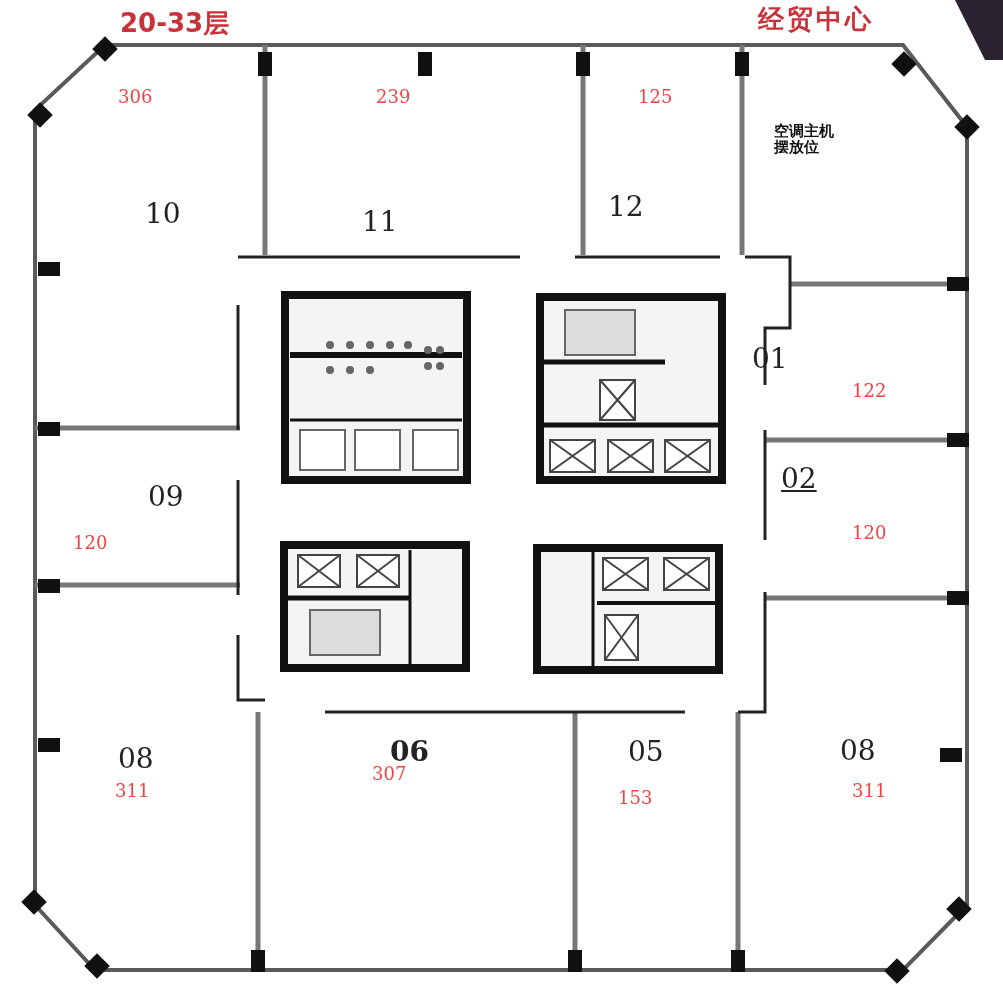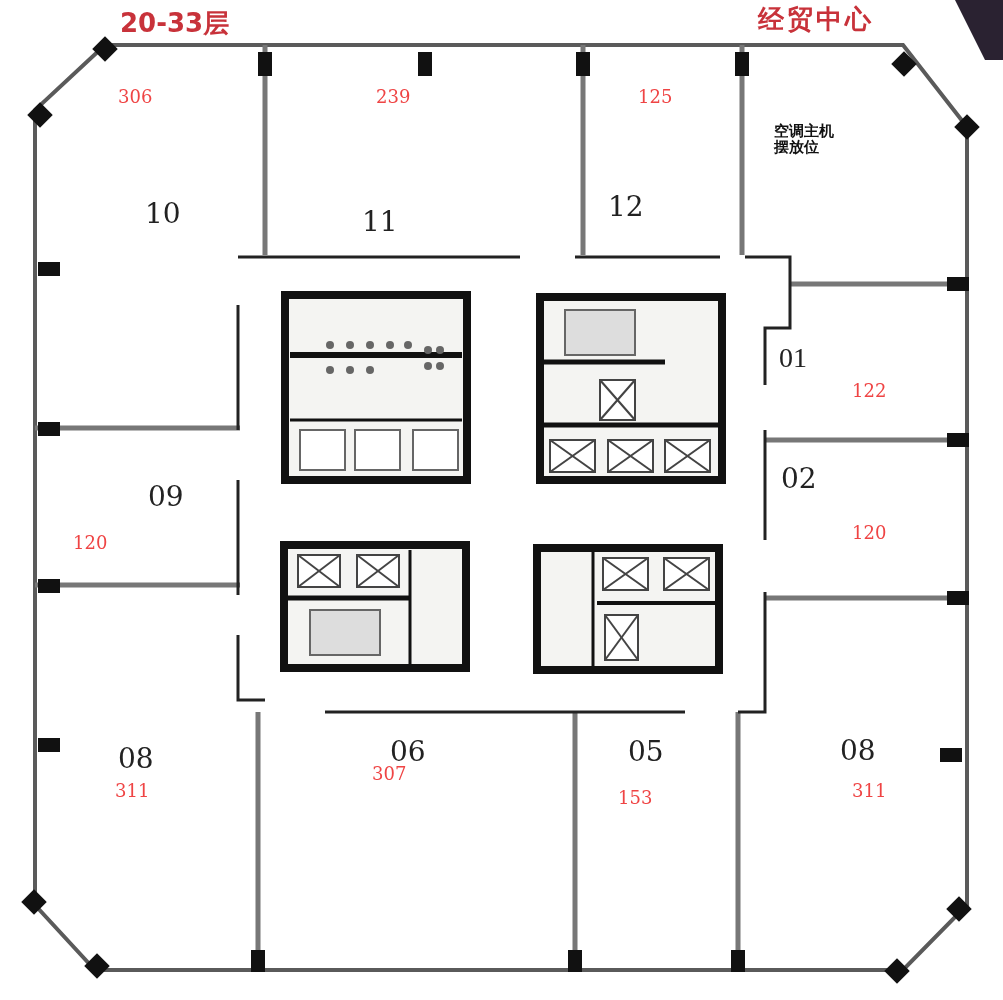--- a/index.html
+++ b/index.html
@@ -172,32 +172,32 @@
 
 <div class="lbl area" style="left:118px;top:86px;">306</div>
 <div class="lbl unit" style="left:145px;top:197px;">10</div>
 
 <div class="lbl area" style="left:376px;top:86px;text-align:center;">239</div>
 <div class="lbl unit" style="left:362px;top:197px;margin-top:8px;">11</div>
 
 <div class="lbl area" style="left:638px;top:86px;">125</div>
 <div class="lbl unit" style="left:608px;top:190px;">12</div>
 
-<div class="lbl unit" style="left:779px;top:342px;font-family:Liberation Serif, serif;">01</div>
+<div class="lbl unit" style="left:752px;top:342px;">01</div>
 <div class="lbl area" style="left:852px;top:380px;">122</div>
 
-<div class="lbl unit" style="left:781px;top:462px;">02</div>
+<div class="lbl unit" style="left:781px;top:462px;text-decoration:underline;">02</div>
 <div class="lbl area" style="left:852px;top:522px;">120</div>
 
 <div class="lbl unit" style="left:840px;top:734px;">08</div>
 <div class="lbl area" style="left:852px;top:780px;">311</div>
 
 <div class="lbl unit" style="left:628px;top:735px;">05</div>
 <div class="lbl area" style="left:618px;top:787px;">153</div>
 
-<div class="lbl unit" style="left:390px;top:735px;">06</div>
+<div class="lbl unit" style="left:390px;top:735px;font-weight:bold;">06</div>
 <div class="lbl area" style="left:372px;top:763px;">307</div>
 
 <div class="lbl unit" style="left:118px;top:742px;">08</div>
 <div class="lbl area" style="left:115px;top:780px;">311</div>
 
 <div class="lbl unit" style="left:148px;top:480px;">09</div>
 <div class="lbl area" style="left:73px;top:532px;">120</div>
 
 </body></html>

